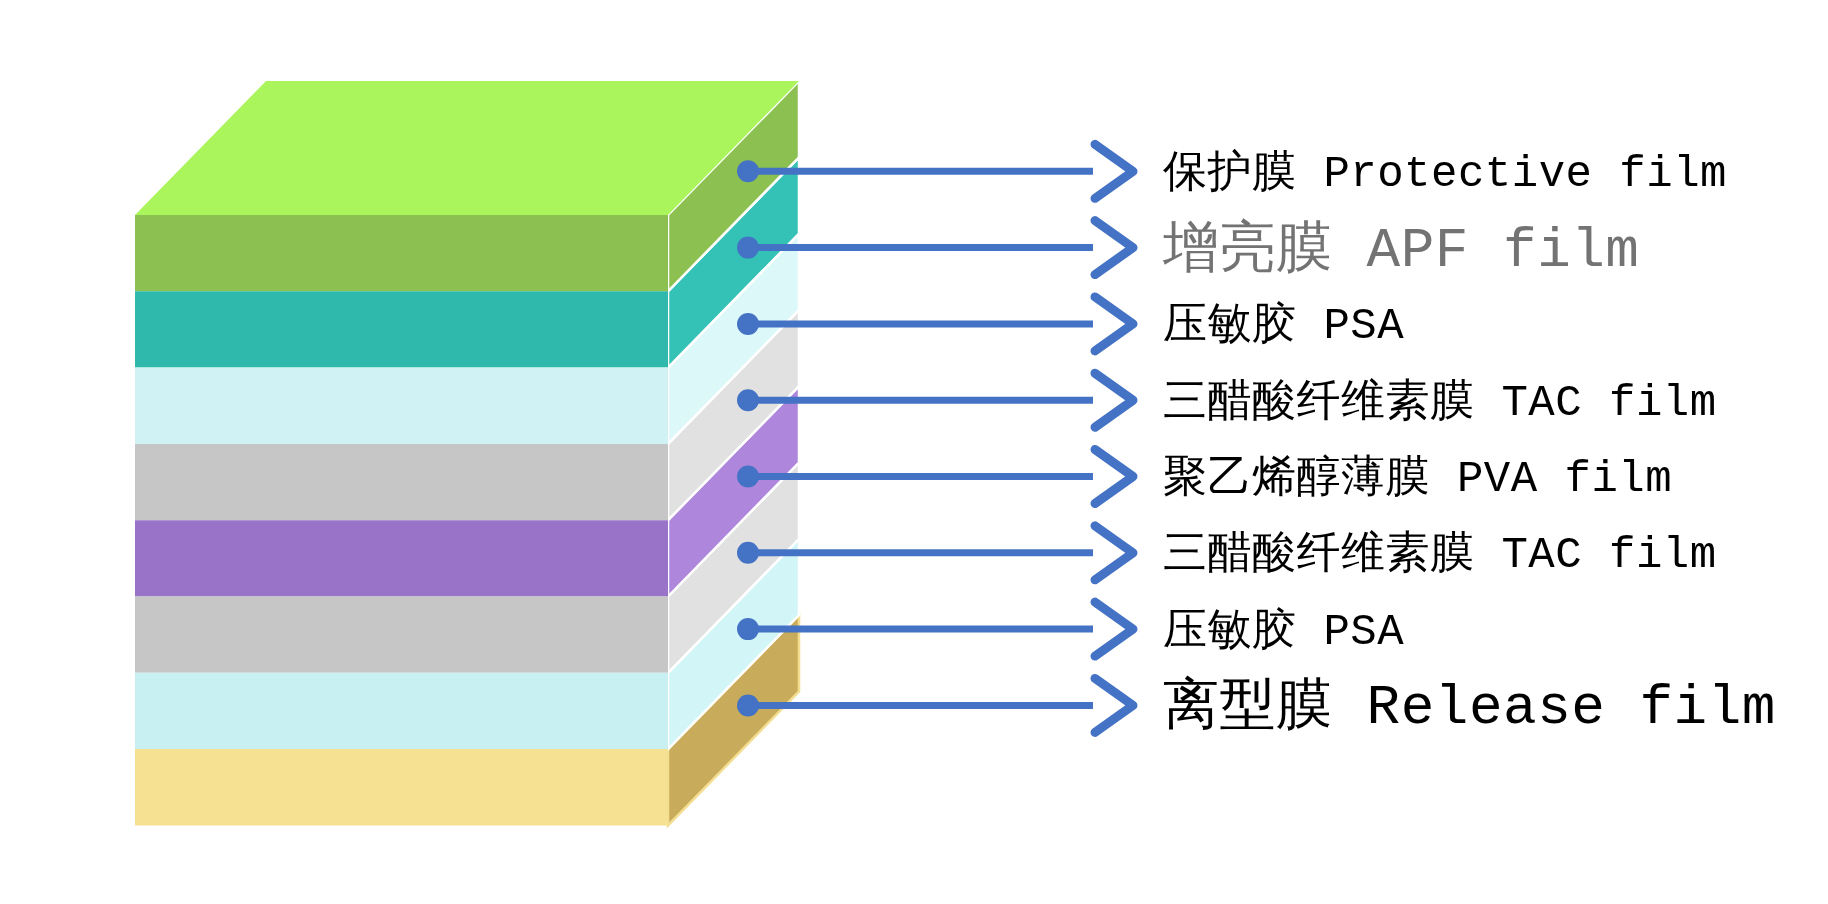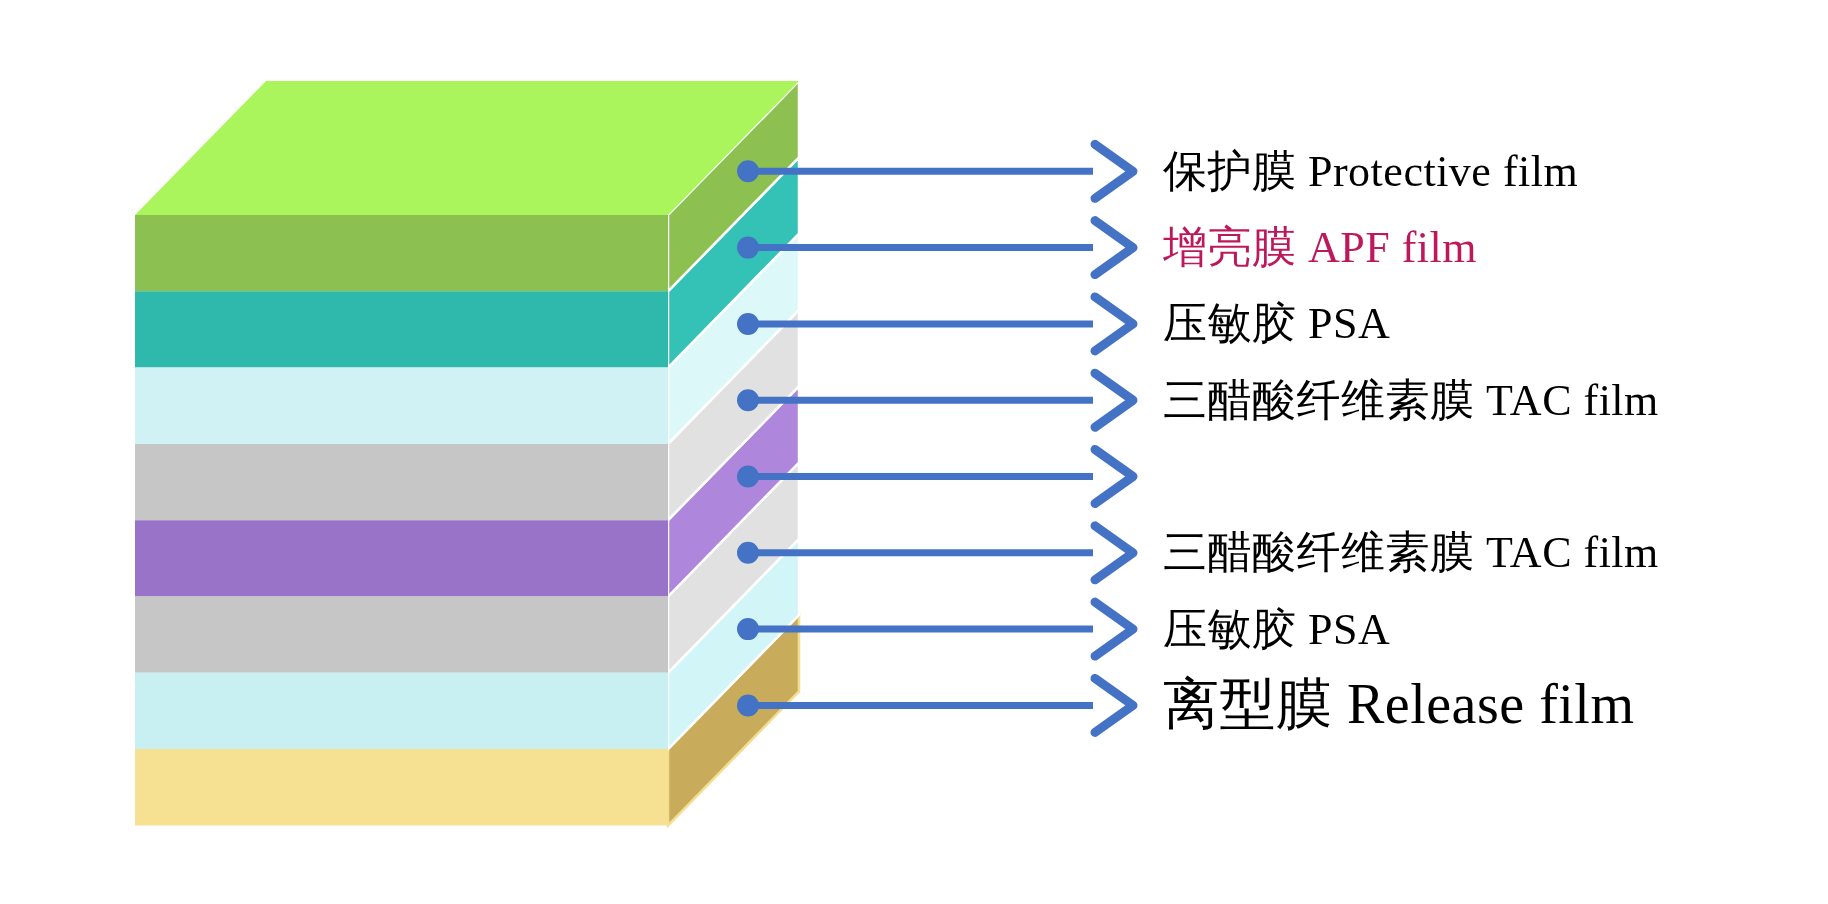--- a/index.html
+++ b/index.html
@@ -1,21 +1,21 @@
 <!DOCTYPE html>
 <html><head>
 <meta charset="utf-8">
 <style>
   html,body{margin:0;padding:0;background:#ffffff;}
   #stage{
     position:relative;
     width:1828px;height:904px;
     background:#ffffff;
     overflow:hidden;
-    font-family:Liberation Serif, serif;
+    font-family:Liberation Mono, monospace;
   }
   #diagram-svg{position:absolute;left:0;top:0;}
   .layer-label{
     position:absolute;
     height:60px;
     display:flex;
     align-items:center;
     font-size:44px;
     color:#000000;
     white-space:nowrap;
@@ -63,19 +63,20 @@
       <path d="M 1095 525.8179389312977 L 1133 552.8179389312977 L 1095 579.8179389312977" fill="none" stroke="#4472C4" stroke-width="9" stroke-linecap="round" stroke-linejoin="round"></path>
       <circle cx="748" cy="552.8179389312977" r="11" fill="#4472C4"></circle>
       <line x1="748" y1="629.1179389312977" x2="1093" y2="629.1179389312977" stroke="#4472C4" stroke-width="7"></line>
       <path d="M 1095 602.1179389312977 L 1133 629.1179389312977 L 1095 656.1179389312977" fill="none" stroke="#4472C4" stroke-width="9" stroke-linecap="round" stroke-linejoin="round"></path>
       <circle cx="748" cy="629.1179389312977" r="11" fill="#4472C4"></circle>
       <line x1="748" y1="705.4179389312977" x2="1093" y2="705.4179389312977" stroke="#4472C4" stroke-width="7"></line>
       <path d="M 1095 678.4179389312977 L 1133 705.4179389312977 L 1095 732.4179389312977" fill="none" stroke="#4472C4" stroke-width="9" stroke-linecap="round" stroke-linejoin="round"></path>
       <circle cx="748" cy="705.4179389312977" r="11" fill="#4472C4"></circle>
     </svg>
     <div class="layer-label" style="left: 1163px; top: 141.318px; font-size: 44px; color: rgb(0, 0, 0);">保护膜 Protective film</div>
-    <div class="layer-label" style="left: 1163px; top: 217.618px; font-size: 44px; color: #be185d;">增亮膜 APF film</div>
+    <div class="layer-label" style="left: 1163px; top: 217.618px; font-size: 56px; color: #737373;">增亮膜 APF film</div>
     <div class="layer-label" style="left: 1163px; top: 293.918px; font-size: 44px; color: rgb(0, 0, 0);">压敏胶 PSA</div>
     <div class="layer-label" style="left: 1163px; top: 370.218px; font-size: 44px; color: rgb(0, 0, 0);">三醋酸纤维素膜 TAC film</div>
+    <div class="layer-label" style="left: 1163px; top: 446.518px; font-size: 44px; color: rgb(0, 0, 0);">聚乙烯醇薄膜 PVA film</div>
     <div class="layer-label" style="left: 1163px; top: 522.818px; font-size: 44px; color: rgb(0, 0, 0);">三醋酸纤维素膜 TAC film</div>
     <div class="layer-label" style="left: 1163px; top: 599.118px; font-size: 44px; color: rgb(0, 0, 0);">压敏胶 PSA</div>
     <div class="layer-label" style="left: 1163px; top: 675.418px; font-size: 56px; color: rgb(0, 0, 0);">离型膜 Release film</div>
   </div>
 
 </body></html>

